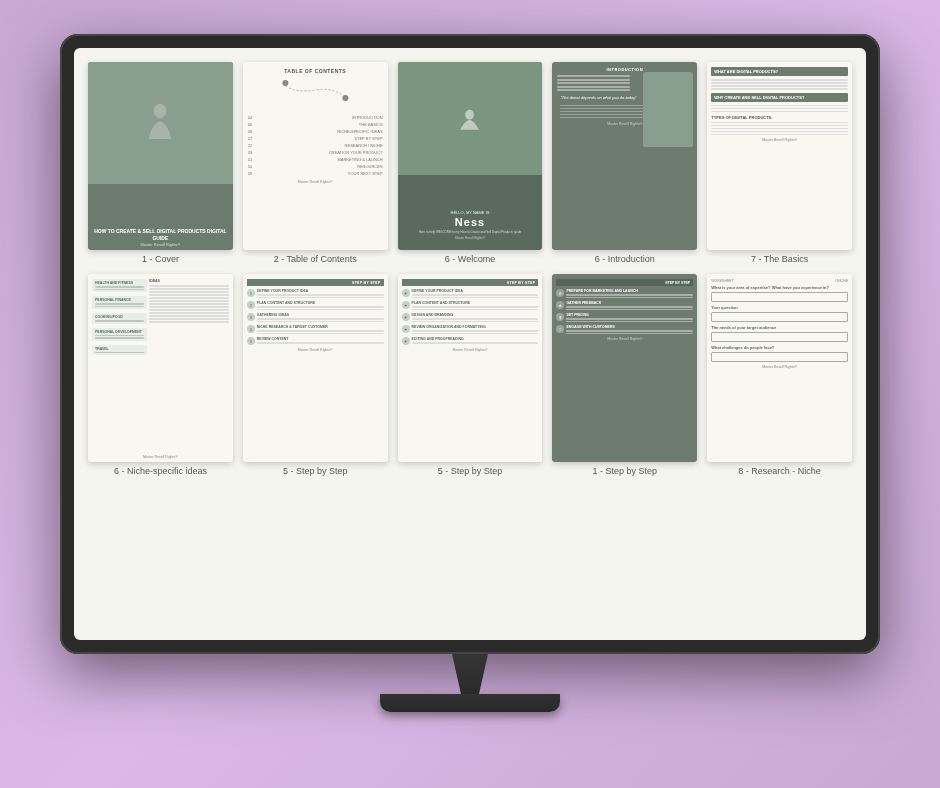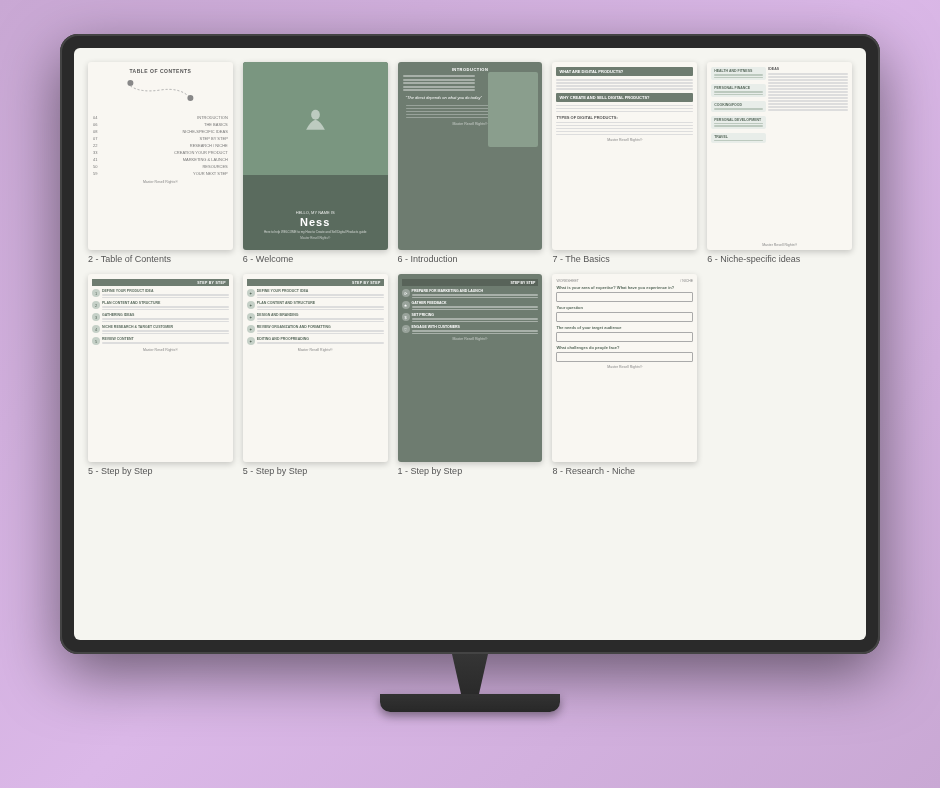--- a/index.html
+++ b/index.html
@@ -45,21 +45,21 @@
 
     .grid {
       display: grid;
       grid-template-columns: repeat(5, 1fr);
       gap: 10px;
     }
 
     .page-card {
       display: flex;
       flex-direction: column;
-      align-items: flex-start;
+      align-items: center;
       gap: 4px;
     }
 
     .page-thumb {
       width: 100%;
       aspect-ratio: 0.77;
       border-radius: 3px;
       overflow: hidden;
       box-shadow: 0 2px 6px rgba(0,0,0,0.2);
       position: relative;
@@ -370,20 +370,33 @@
     }
   </style>
 </head>
 <body>
 
 <div class="monitor-wrapper">
   <div class="monitor-body">
     <div class="monitor-screen">
       <div class="grid">
 
+        <div class="page-card">
+          <div class="page-thumb thumb-cover">
+            <div class="cover-img">
+              <svg viewBox="0 0 40 50" fill="none">
+                <ellipse cx="20" cy="10" rx="8" ry="9" fill="rgba(255,255,255,0.4)"></ellipse>
+                <path d="M6 45 Q10 25 20 23 Q30 25 34 45Z" fill="rgba(255,255,255,0.4)"></path>
+              </svg>
+            </div>
+            <div class="cover-text">HOW TO CREATE &amp; SELL DIGITAL PRODUCTS DIGITAL GUIDE</div>
+            <div class="cover-badge">Master Resell Rights®</div>
+          </div>
+          <div class="page-label">1 - Cover</div>
+        </div>
 
         <div class="page-card">
           <div class="page-thumb thumb-toc">
             <div class="toc-title">TABLE OF CONTENTS</div>
             <svg width="100%" height="30" viewBox="0 0 100 30" style="margin-bottom:3px">
               <circle cx="20" cy="5" r="3" fill="#888"></circle>
               <path d="M20 8 Q30 15 50 12 Q70 9 80 20" stroke="#aaa" stroke-width="1" fill="none" stroke-dasharray="2,2"></path>
               <circle cx="80" cy="20" r="3" fill="#888"></circle>
             </svg>
             <div class="toc-line">

